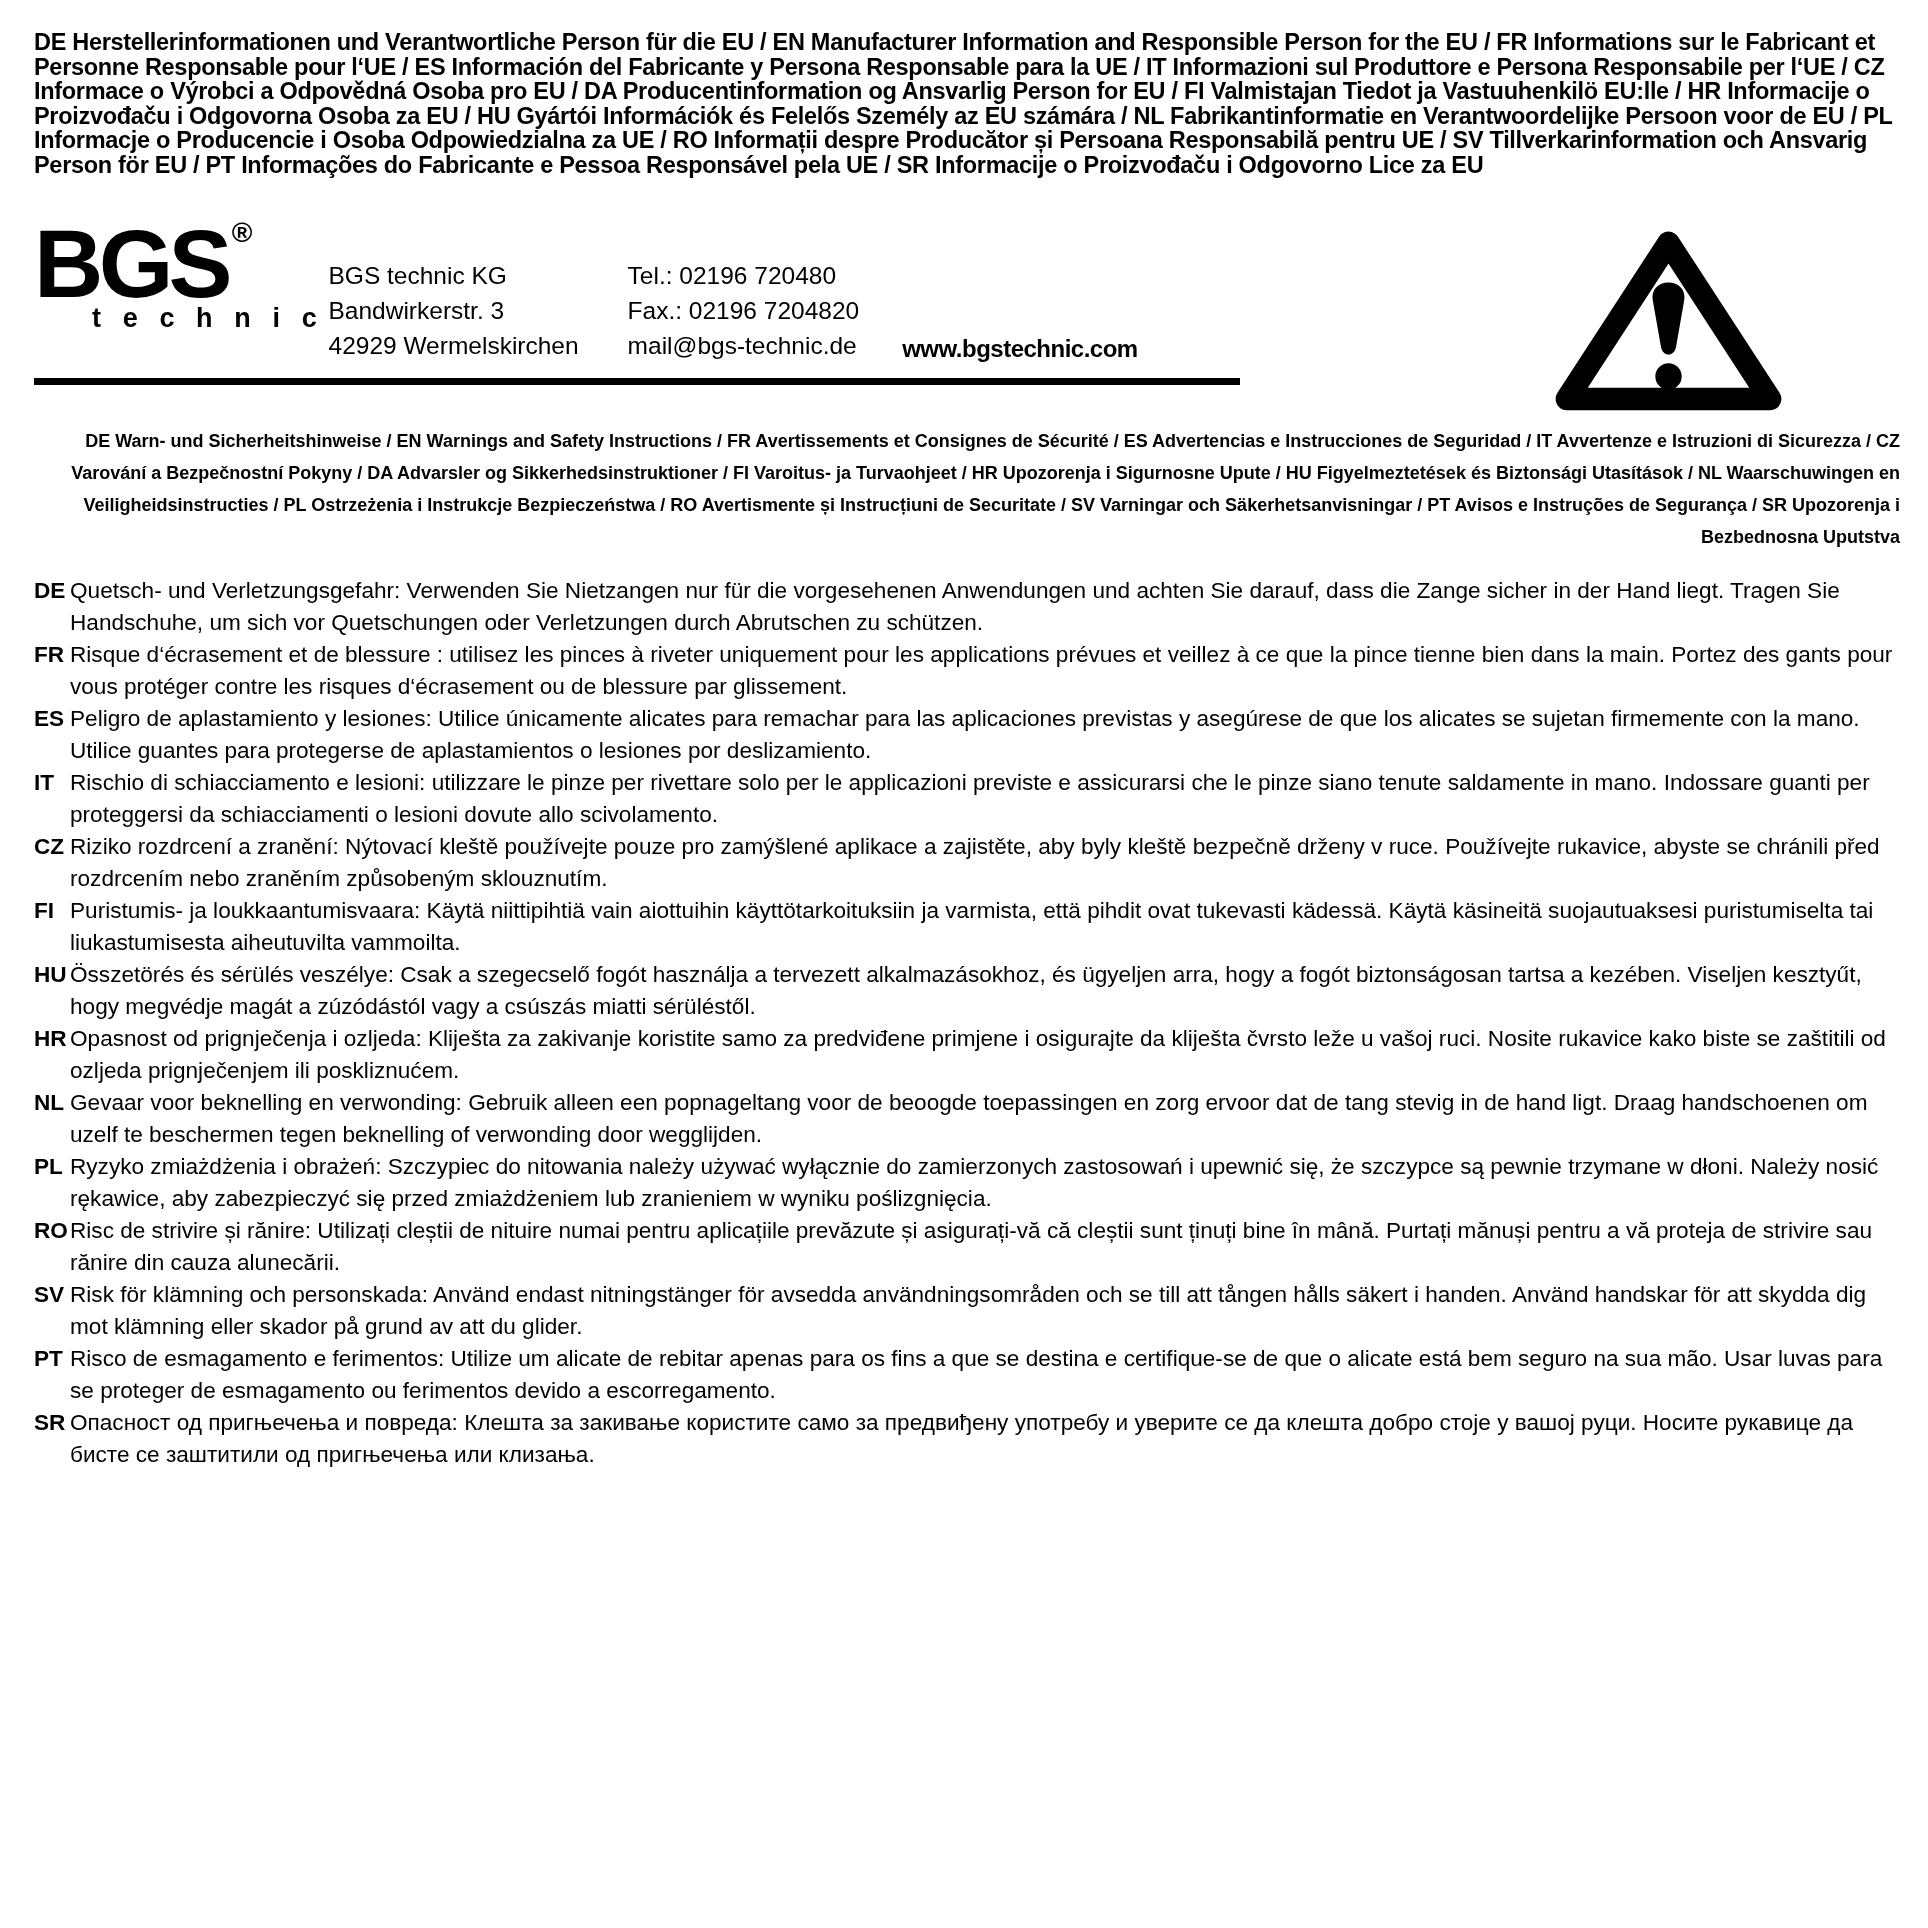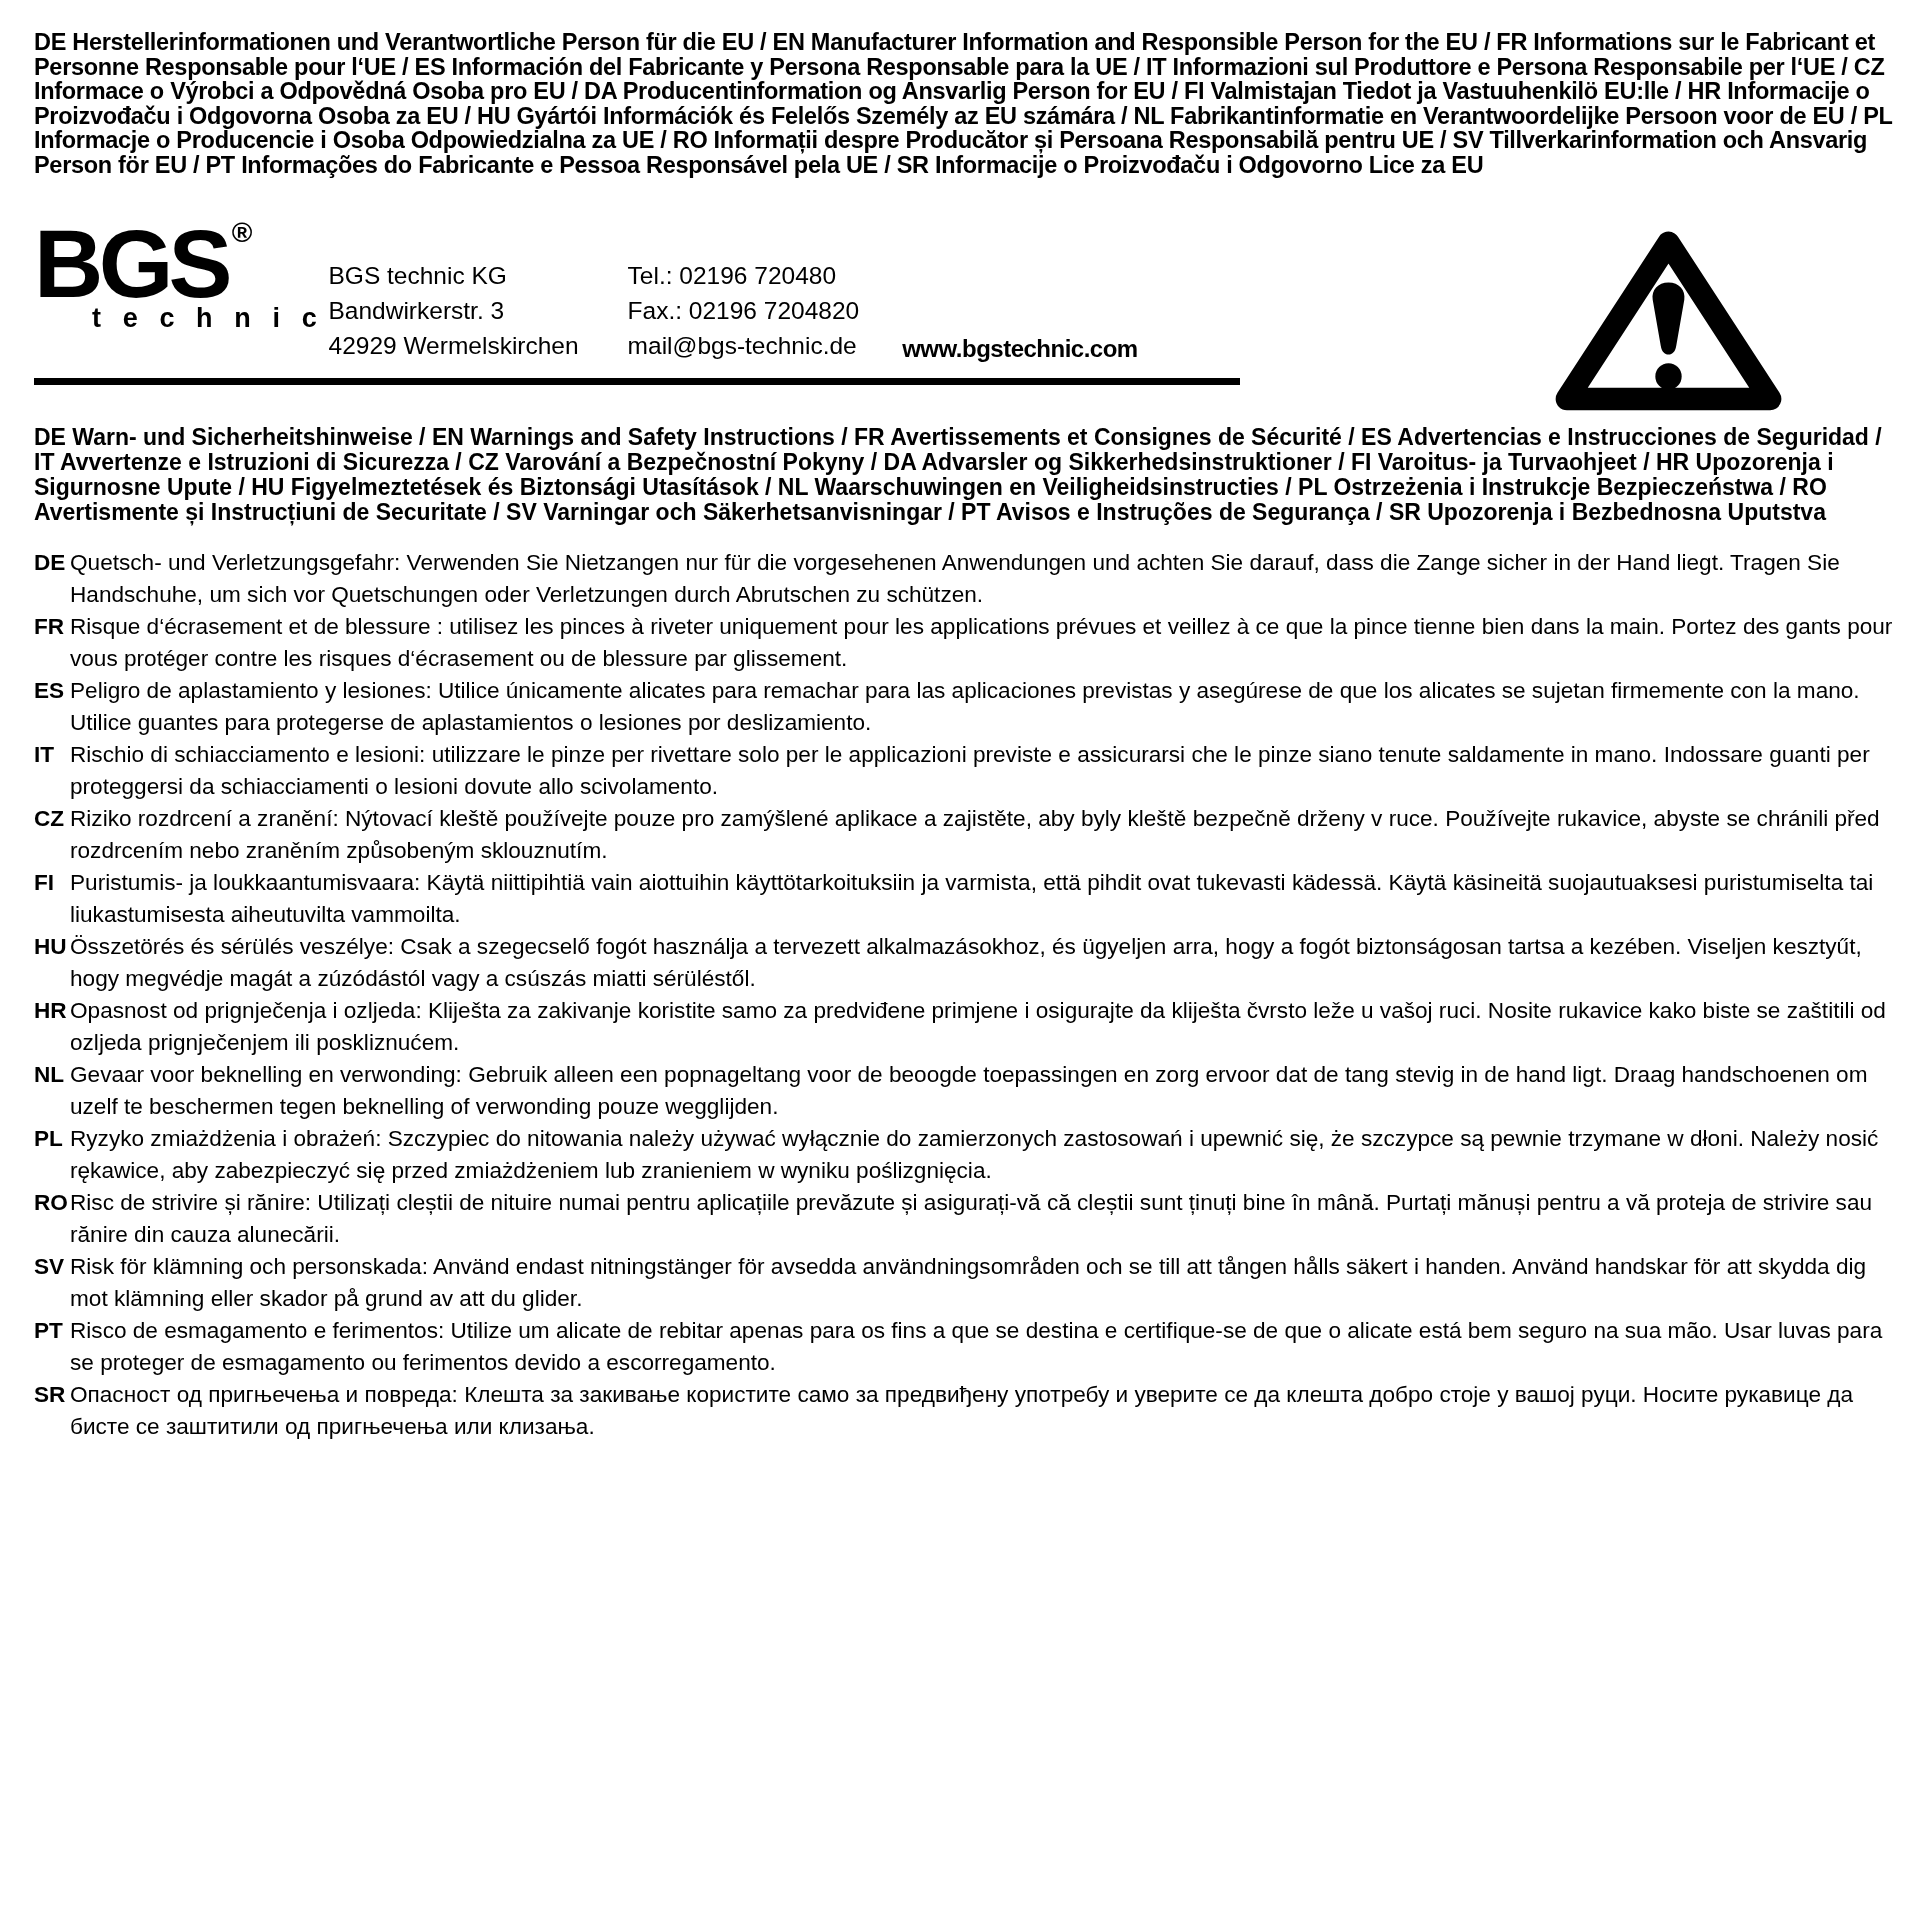--- a/index.html
+++ b/index.html
@@ -53,24 +53,25 @@
     margin-bottom: 0px;
     font-weight: bold;
     font-size: 24px;
     letter-spacing: -0.5px;
     flex: 0 0 auto;
   }
   .warn-triangle { position: absolute; right: 113px; top: 3.8px; }
   .divider { height: 6.6px; background: #000; width: 1206px; margin-top: 15px; }
   .h-warn {
     font-weight: bold;
-    font-size: 23px;
-    line-height: 25px;
+    font-size: 18px;
+    line-height: 32px;
     margin-top: 40px;
     max-width: 1869px;
+    text-align: right;
   }
   .warn-list { margin-top: 22.6px; }
   .warn-item {
     display: grid;
     grid-template-columns: 36px 1fr;
     font-size: 22.6px;
     line-height: 32px;
     margin: 0;
   }
   .warn-code { font-weight: bold; }
@@ -156,21 +157,21 @@
       <p class="warn-text">Összetörés és sérülés veszélye: Csak a szegecselő fogót használja a tervezett alkalmazásokhoz, és ügyeljen arra, hogy a fogót biztonságosan tartsa a kezében. Viseljen kesztyűt, hogy megvédje magát a zúzódástól vagy a csúszás miatti sérüléstől.</p>
     </div>
 
     <div class="warn-item">
       <div class="warn-code">HR</div>
       <p class="warn-text">Opasnost od prignječenja i ozljeda: Kliješta za zakivanje koristite samo za predviđene primjene i osigurajte da kliješta čvrsto leže u vašoj ruci. Nosite rukavice kako biste se zaštitili od ozljeda prignječenjem ili poskliznućem.</p>
     </div>
 
     <div class="warn-item">
       <div class="warn-code">NL</div>
-      <p class="warn-text">Gevaar voor beknelling en verwonding: Gebruik alleen een popnageltang voor de beoogde toepassingen en zorg ervoor dat de tang stevig in de hand ligt. Draag handschoenen om uzelf te beschermen tegen beknelling of verwonding pouze wegglijden.</p>
+      <p class="warn-text">Gevaar voor beknelling en verwonding: Gebruik alleen een popnageltang voor de beoogde toepassingen en zorg ervoor dat de tang stevig in de hand ligt. Draag handschoenen om uzelf te beschermen tegen beknelling of verwonding door wegglijden.</p>
     </div>
 
     <div class="warn-item">
       <div class="warn-code">PL</div>
       <p class="warn-text">Ryzyko zmiażdżenia i obrażeń: Szczypiec do nitowania należy używać wyłącznie do zamierzonych zastosowań i upewnić się, że szczypce są pewnie trzymane w dłoni. Należy nosić rękawice, aby zabezpieczyć się przed zmiażdżeniem lub zranieniem w wyniku poślizgnięcia.</p>
     </div>
 
     <div class="warn-item">
       <div class="warn-code">RO</div>
       <p class="warn-text">Risc de strivire și rănire: Utilizați cleștii de nituire numai pentru aplicațiile prevăzute și asigurați-vă că cleștii sunt ținuți bine în mână. Purtați mănuși pentru a vă proteja de strivire sau rănire din cauza alunecării.</p>

